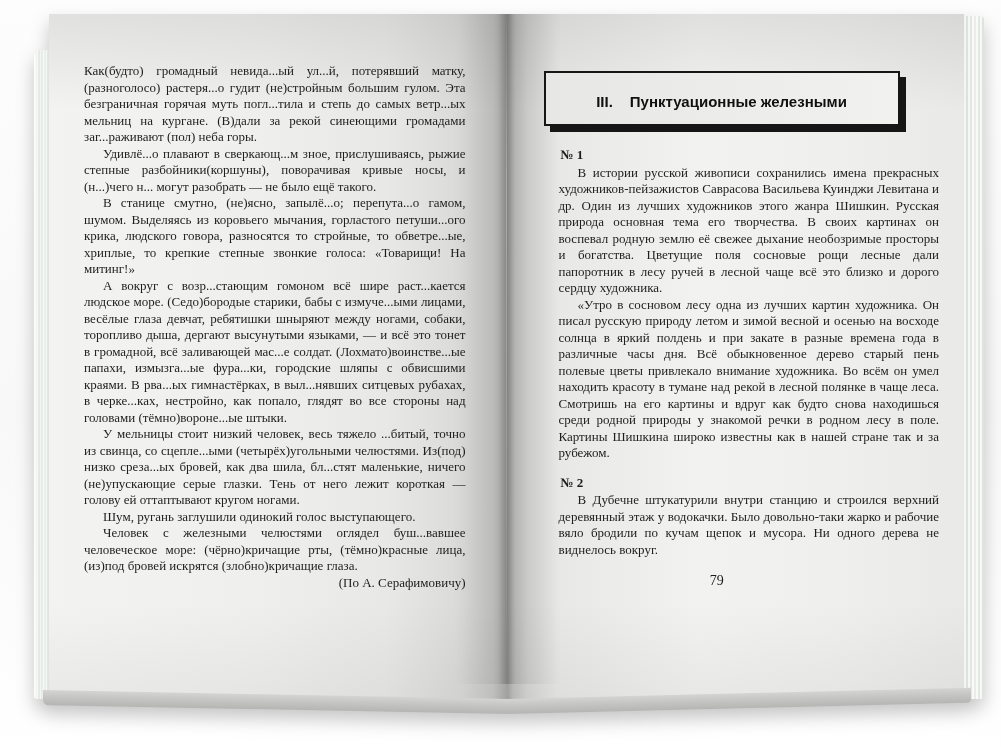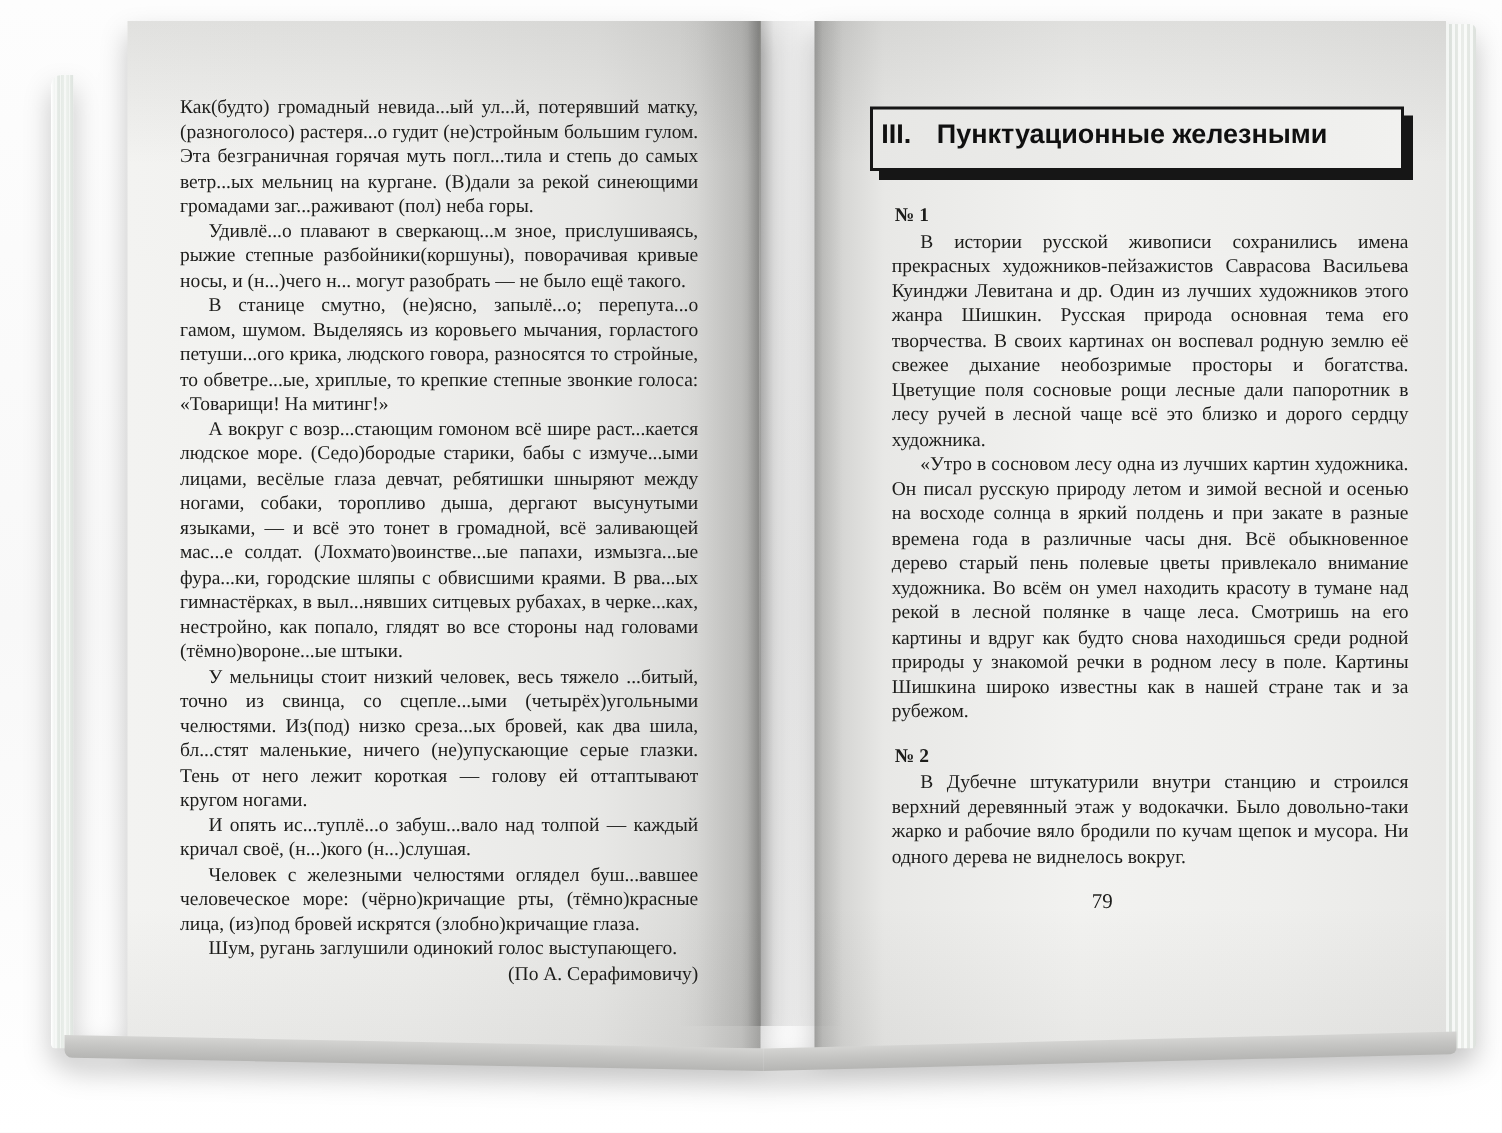--- a/index.html
+++ b/index.html
@@ -26,21 +26,21 @@
     border-radius:7px 0 0 3px;
   }
   .edge-right{
     position:absolute;right:0;top:2px;bottom:15px;width:20px;
     background:
       repeating-linear-gradient(to right, rgba(255,255,255,0.6) 0 2px, rgba(0,0,0,0.04) 2px 4px),
       linear-gradient(to right,#e0e6e1,#f3f6f2 55%,#e6ebe6 100%);
     border-radius:0 4px 3px 0;
   }
   .pages{position:absolute;left:15px;right:20px;top:0;bottom:15px;display:flex;}
-  .page{position:relative;flex:1 1 50%;margin-left:36px;}
+  .page{position:relative;flex:1 1 50%;}
   .page::before{ 
     content:"";position:absolute;inset:0;pointer-events:none;
     background:linear-gradient(to bottom,rgba(40,40,38,0.09),rgba(0,0,0,0) 14%,rgba(0,0,0,0) 86%,rgba(40,40,38,0.05));
   }
   .page-left{
     background:linear-gradient(to right,#f3f3f1 0%,#efefed 45%,#e8e8e6 74%,#dadad8 90%,#c6c6c4 97%,#a8a8a6 100%);
   }
   .page-right{
     background:linear-gradient(to right,#a3a3a1 0%,#bfbfbd 1.3%,#d6d6d4 4.5%,#e8e8e6 11%,#f2f2f0 42%,#efefed 72%,#e9e9e7 100%);
   }
@@ -60,25 +60,25 @@
   
   .col{position:absolute;z-index:4;color:#1d1d1b;font-size:13px;line-height:16.5px;}
   .col-left{left:35px;right:41px;top:49px;}
   .col-right{left:52px;right:25px;top:57px;}
   .para{margin:0;text-align:justify;text-indent:19px;}
   .para.no-indent{text-indent:0;}
   .attribution{margin:0.5px 0 0;text-align:right;}
   .chapter-box{
     box-sizing:border-box;margin-left:-15px;width:356px;
     border:2px solid #161616;box-shadow:6px 6px 0 #161616;
-    padding:8px 6px 14px;margin-bottom:0;
+    padding:20px 6px 14px;margin-bottom:0;
     background:linear-gradient(to right,#e7e7e5,#f1f1ef);
-    display:flex;justify-content:flex-start;gap:17px;
+    display:flex;justify-content:center;gap:17px;
     font-family:"Liberation Sans","DejaVu Sans",sans-serif;
-    font-weight:bold;font-size:18px;line-height:17px;color:#101010;
+    font-weight:bold;font-size:15px;line-height:17px;color:#101010;
   }
   .sec-label{margin:0;font-weight:bold;text-align:left;text-indent:2px;}
   .sec-label.first{margin-top:21px;margin-bottom:1px;}
   .sec-label.second{margin-top:13px;margin-bottom:1px;}
   .pgnum{margin-top:15px;text-align:center;transform:translateX(-32px);font-size:14px;}
 </style>
 </head>
 <body>
 
 <div class="scene">
@@ -89,23 +89,22 @@
 
     <div class="pages">
 
       <div class="page page-left">
         <div class="col col-left">
           <p class="para no-indent">Как(будто) громадный невида...ый ул...й, потерявший матку, (разноголосо) растеря...о гудит (не)стройным большим гулом. Эта безграничная горячая муть погл...тила и степь до самых ветр...ых мельниц на кургане. (В)дали за рекой синеющими громадами заг...раживают (пол) неба горы.</p>
           <p class="para">Удивлё...о плавают в сверкающ...м зное, прислушиваясь, рыжие степные разбойники(коршуны), поворачивая кривые носы, и (н...)чего н... могут разобрать — не было ещё такого.</p>
           <p class="para">В станице смутно, (не)ясно, запылё...о; перепута...о гамом, шумом. Выделяясь из коровьего мычания, горластого петуши...ого крика, людского говора, разносятся то стройные, то обветре...ые, хриплые, то крепкие степные звонкие голоса: «Товарищи! На митинг!»</p>
           <p class="para">А вокруг с возр...стающим гомоном всё шире раст...кается людское море. (Седо)бородые старики, бабы с измуче...ыми лицами, весёлые глаза девчат, ребятишки шныряют между ногами, собаки, торопливо дыша, дергают высунутыми языками, — и всё это тонет в громадной, всё заливающей мас...е солдат. (Лохмато)воинстве...ые папахи, измызга...ые фура...ки, городские шляпы с обвисшими краями. В рва...ых гимнастёрках, в выл...нявших ситцевых рубахах, в черке...ках, нестройно, как попало, глядят во все стороны над головами (тёмно)вороне...ые штыки.</p>
           <p class="para">У мельницы стоит низкий человек, весь тяжело ...битый, точно из свинца, со сцепле...ыми (четырёх)угольными челюстями. Из(под) низко среза...ых бровей, как два шила, бл...стят маленькие, ничего (не)упускающие серые глазки. Тень от него лежит короткая — голову ей оттаптывают кругом ногами.</p>
-          <p class="para">И опять ис...туплё...о забуш...вало над толпой — каждый кричал своё, (н...)кого (н...)слушая.</p>
+          <p class="para">Шум, ругань заглушили одинокий голос выступающего.</p>
           <p class="para">Человек с железными челюстями оглядел буш...вавшее человеческое море: (чёрно)кричащие рты, (тёмно)красные лица, (из)под бровей искрятся (злобно)кричащие глаза.</p>
-          <p class="para">Шум, ругань заглушили одинокий голос выступающего.</p>
           <p class="attribution">(По А. Серафимовичу)</p>
         </div>
       </div>
 
       <div class="page page-right">
         <div class="col col-right">
 
           <div class="chapter-box">
             <span>III.</span>
             <span>Пунктуационные железными</span>

